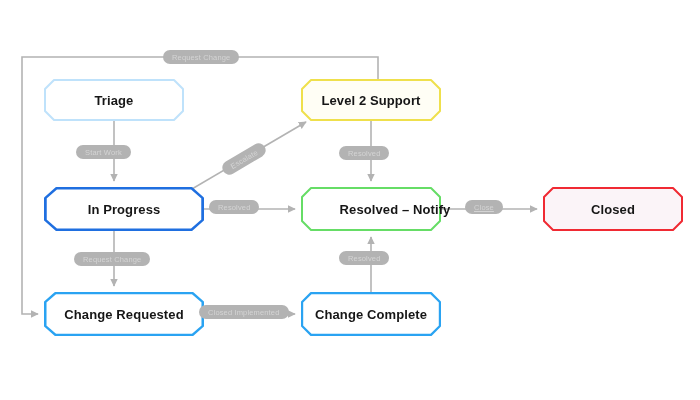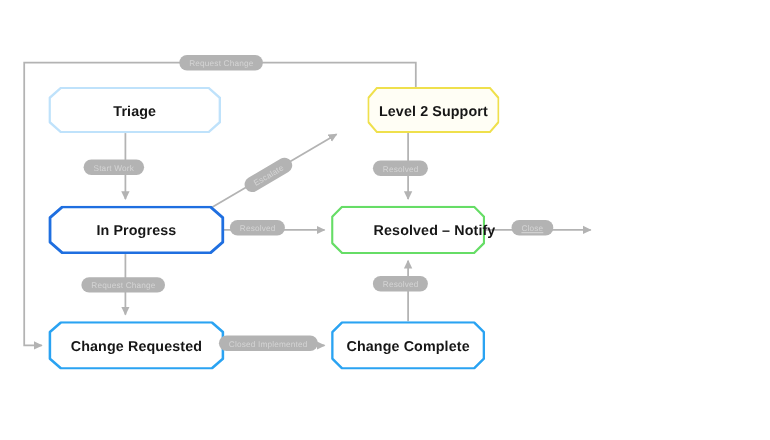--- a/index.html
+++ b/index.html
@@ -65,48 +65,54 @@
 
     <path d="M114,231 L114,286" stroke="#b3b3b3" stroke-width="1.6" fill="none" marker-end="url(#ah)"></path>
 
     <path d="M184,314 L295,314" stroke="#b3b3b3" stroke-width="1.6" fill="none" marker-end="url(#ah)"></path>
 
     <path d="M371,292 L371,237" stroke="#b3b3b3" stroke-width="1.6" fill="none" marker-end="url(#ah)"></path>
 
     <path d="M378,79 L378,57 L22,57 L22,314 L38,314" stroke="#b3b3b3" stroke-width="1.6" fill="none" marker-end="url(#ah)"></path>
   </svg>
 
-  <div class="node" style="left:44px;top:79px;width:157px;height:42px;">
+  <div class="node" style="left:44px;top:79px;width:140px;height:42px;">
     <svg class="nbg" viewBox="0 0 140 42" preserveAspectRatio="none">
       <path d="M10,1 L130,1 L139,10 L139,32 L130,41 L10,41 L1,32 L1,10 Z" fill="#ffffff" stroke="#bfe2fb" stroke-width="2" stroke-linejoin="round"></path>
     </svg>
     <span class="nlabel">Triage</span>
   </div>
 
-  <div class="node" style="left:301px;top:79px;width:120px;height:42px;margin-left:33px;">
+  <div class="node" style="left:301px;top:79px;width:140px;height:42px;">
     <svg class="nbg" viewBox="0 0 140 42" preserveAspectRatio="none">
       <path d="M10,1 L130,1 L139,10 L139,32 L130,41 L10,41 L1,32 L1,10 Z" fill="#fffef5" stroke="#efe04c" stroke-width="2" stroke-linejoin="round"></path>
     </svg>
     <span class="nlabel">Level 2 Support</span>
   </div>
 
   <div class="node" style="left:44px;top:187px;width:160px;height:44px;">
     <svg class="nbg" viewBox="0 0 140 44" preserveAspectRatio="none">
       <path d="M11,1.2 L129,1.2 L138.8,11 L138.8,33 L129,42.8 L11,42.8 L1.2,33 L1.2,11 Z" fill="#ffffff" stroke="#1f6fe0" stroke-width="2.4" stroke-linejoin="round"></path>
     </svg>
     <span class="nlabel">In Progress</span>
   </div>
 
   <div class="node" style="left:301px;top:187px;width:140px;height:44px;padding-left:48px;">
     <svg class="nbg" viewBox="0 0 140 44" preserveAspectRatio="none">
       <path d="M10,1 L130,1 L139,10 L139,34 L130,43 L10,43 L1,34 L1,10 Z" fill="#ffffff" stroke="#66dd66" stroke-width="2" stroke-linejoin="round"></path>
     </svg>
     <span class="nlabel">Resolved – Notify</span>
   </div>
 
+  <div class="node" style="left:543px;top:187px;width:140px;height:44px;">
+    <svg class="nbg" viewBox="0 0 140 44" preserveAspectRatio="none">
+      <path d="M10,1 L130,1 L139,10 L139,34 L130,43 L10,43 L1,34 L1,10 Z" fill="#fbf4f8" stroke="#f02a33" stroke-width="2" stroke-linejoin="round"></path>
+    </svg>
+    <span class="nlabel">Closed</span>
+  </div>
 
   <div class="node" style="left:44px;top:292px;width:160px;height:44px;">
     <svg class="nbg" viewBox="0 0 140 44" preserveAspectRatio="none">
       <path d="M10,1.1 L130,1.1 L138.9,10 L138.9,34 L130,42.9 L10,42.9 L1.1,34 L1.1,10 Z" fill="#ffffff" stroke="#2aa3f2" stroke-width="2.2" stroke-linejoin="round"></path>
     </svg>
     <span class="nlabel">Change Requested</span>
   </div>
 
   <div class="node" style="left:301px;top:292px;width:140px;height:44px;">
     <svg class="nbg" viewBox="0 0 140 44" preserveAspectRatio="none">

